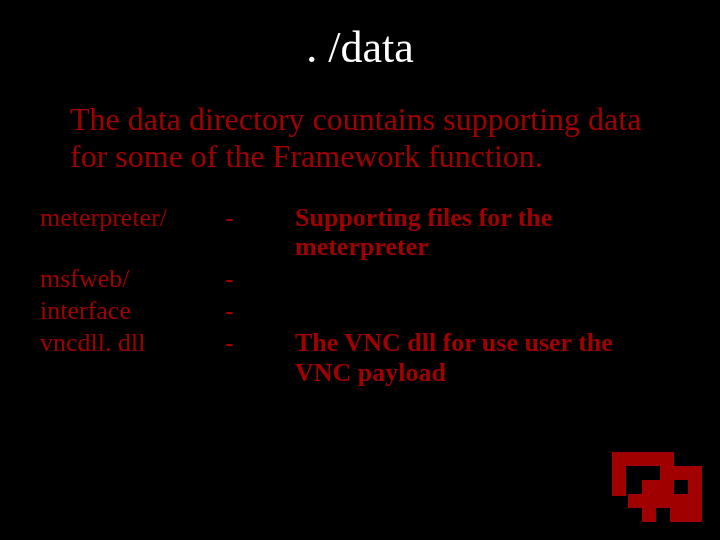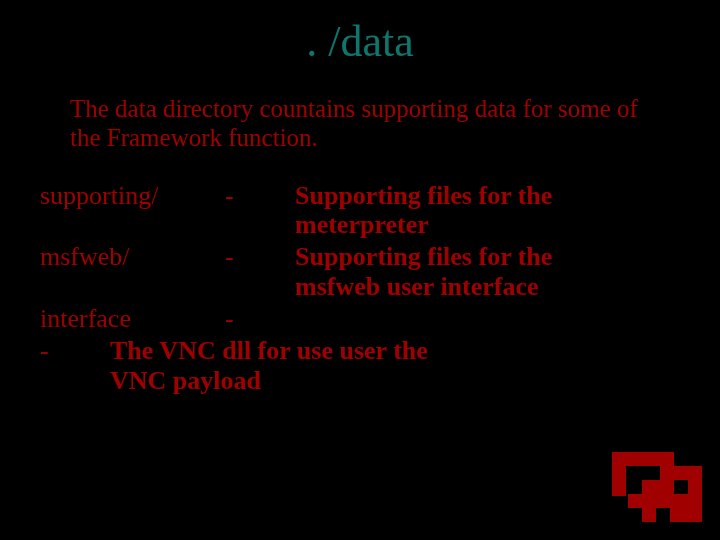--- a/index.html
+++ b/index.html
@@ -16,26 +16,26 @@
   .slide {
     width: 720px;
     height: 540px;
     position: relative;
     box-sizing: border-box;
   }
   .title {
     text-align: center;
     font-size: 44px;
     font-weight: normal;
-    color: #0f766e;
-    padding-top: 16px;
+    color: #ffffff;
+    padding-top: 22px;
     padding-bottom: 10px;
   }
   .intro {
-    font-size: 25px;
+    font-size: 32px;
     color: #a00000;
     line-height: 1.15;
     margin: 18px 60px 28px 70px;
   }
   .table {
     margin: 0 40px 0 40px;
   }
   .row {
     display: flex;
     align-items: flex-start;
@@ -72,34 +72,34 @@
 <body>
 
 <div class="slide">
 
   <div class="title">. /data</div>
 
   <div class="intro">The data directory countains supporting data for some of the Framework function.</div>
 
   <div class="table">
     <div class="row">
-      <div class="col-name">supporting/</div>
+      <div class="col-name">meterpreter/</div>
       <div class="col-dash">-</div>
       <div class="col-desc">Supporting files for the meterpreter</div>
     </div>
     <div class="row">
       <div class="col-name">msfweb/</div>
       <div class="col-dash">-</div>
-      <div class="col-desc">Supporting files for the msfweb user interface</div>
     </div>
     <div class="row">
       <div class="col-name">interface</div>
       <div class="col-dash">-</div>
     </div>
     <div class="row">
+      <div class="col-name">vncdll. dll</div>
       <div class="col-dash">-</div>
       <div class="col-desc">The VNC dll for use user the VNC payload</div>
     </div>
   </div>
 
   <div class="logo">
     <svg viewBox="0 0 90 70" width="90" height="70">
       <g fill="#a00000">
 
         <rect x="0" y="0" width="62" height="14"></rect>

